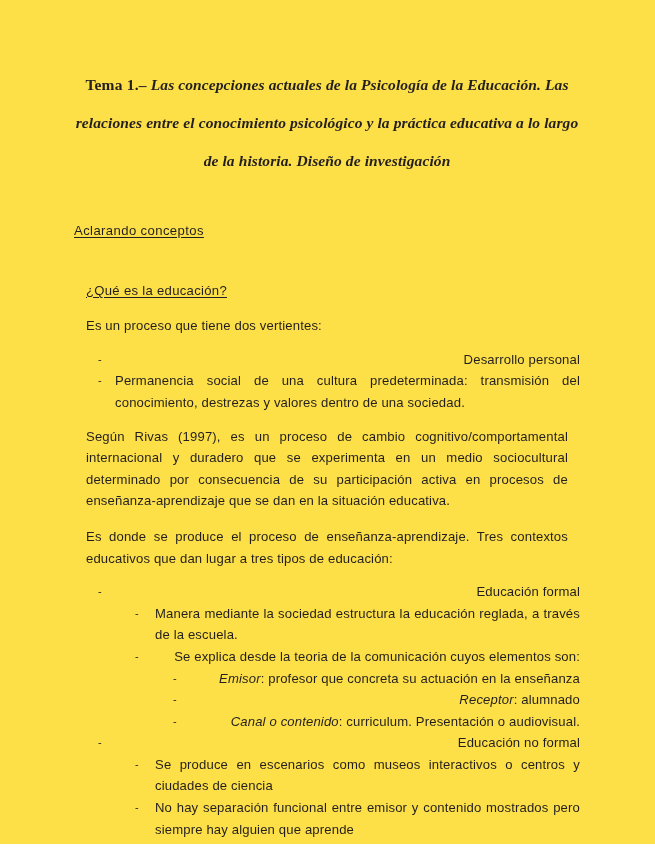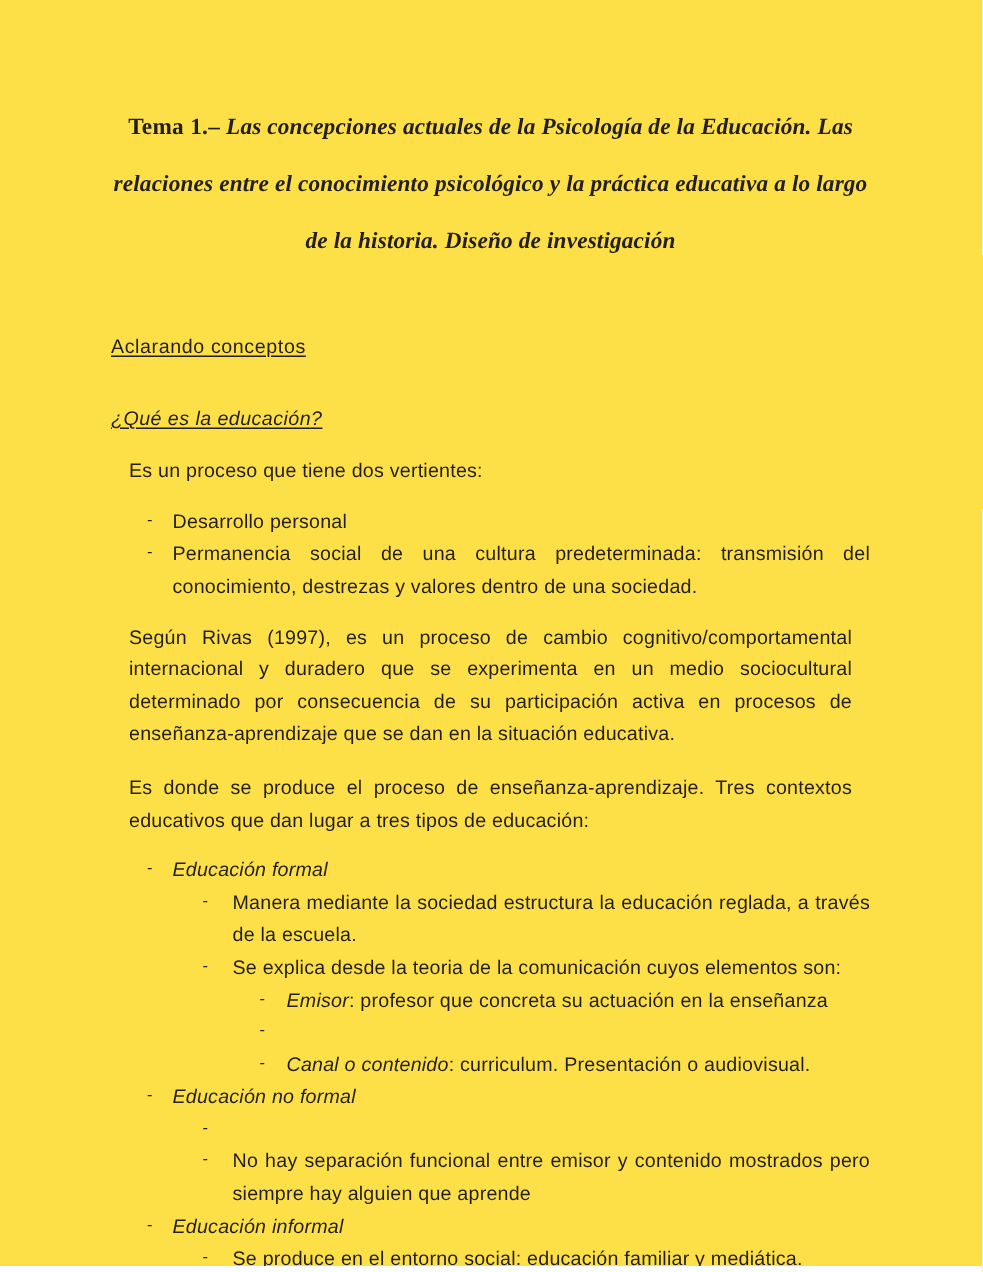--- a/index.html
+++ b/index.html
@@ -55,24 +55,23 @@
   .section-heading {
     font-weight: normal;
     text-decoration: underline;
     text-underline-offset: 2px;
     margin: 0;
     padding-top: 40px;
     letter-spacing: 0.4px;
   }
 
   .sub-heading {
-    font-style: italic;
     text-decoration: underline;
     text-underline-offset: 2px;
-    margin: 0;
+    margin: 12px;
     padding-top: 26px;
     letter-spacing: 0.3px;
   }
 
   .body-text {
     margin: 12px;
     text-align: justify;
     text-justify: inter-word;
   }
   .body-text.first-after-head {
@@ -94,26 +93,26 @@
     font-family: "Liberation Sans", "DejaVu Sans", sans-serif;
     font-size: 11px;
     color: #231f20;
     line-height: 21.6px;
   }
   .bullet-text {
     flex: 1 1 auto;
     text-align: justify;
     text-justify: inter-word;
   }
-  .bullet-text.nojust { text-align: left; }
+  .bullet-text.nojust { text-align: right; }
   .bullet-text .em { font-style: italic; margin-top: 24px; }
   .bullet-row.lvl1 .dash { width: 17px; margin-left: 24px; }
   .bullet-row.lvl2 .dash { width: 20px; margin-left: 61px; }
   .bullet-row.lvl3 .dash { width: 18px; margin-left: 99px; }
-  .italic-item { font-style: italic; }
+  .italic-item { }
 </style>
 </head>
 <body>
 
 <div class="page">
   <div class="content">
 
     <h1 class="doc-title">
       <span class="tema">Tema 1.–</span><span> Las concepciones actuales de la Psicología de la Educación. Las relaciones entre el conocimiento psicológico y la práctica educativa a lo largo de la historia. Diseño de investigación</span>
     </h1>
@@ -152,32 +151,34 @@
         <span class="dash">-</span>
         <span class="bullet-text nojust">Se explica desde la teoria de la comunicación cuyos elementos son:</span>
       </div>
 
       <div class="bullet-row lvl3">
         <span class="dash">-</span>
         <span class="bullet-text nojust"><span class="em">Emisor</span><span>: profesor que concreta su actuación en la enseñanza</span></span>
       </div>
       <div class="bullet-row lvl3">
         <span class="dash">-</span>
+        <span class="bullet-text nojust"><span class="em">Receptor</span><span>: alumnado</span></span>
       </div>
       <div class="bullet-row lvl3">
         <span class="dash">-</span>
         <span class="bullet-text nojust"><span class="em">Canal o contenido</span><span>: curriculum. Presentación o audiovisual.</span></span>
       </div>
 
       <div class="bullet-row lvl1">
         <span class="dash">-</span>
         <span class="bullet-text nojust italic-item">Educación no formal</span>
       </div>
       <div class="bullet-row lvl2">
         <span class="dash">-</span>
+        <span class="bullet-text">Se produce en escenarios como museos interactivos o centros y ciudades de ciencia</span>
       </div>
       <div class="bullet-row lvl2">
         <span class="dash">-</span>
         <span class="bullet-text">No hay separación funcional entre emisor y contenido mostrados pero siempre hay alguien que aprende</span>
       </div>
 
       <div class="bullet-row lvl1">
         <span class="dash">-</span>
         <span class="bullet-text nojust italic-item">Educación informal</span>
       </div>

